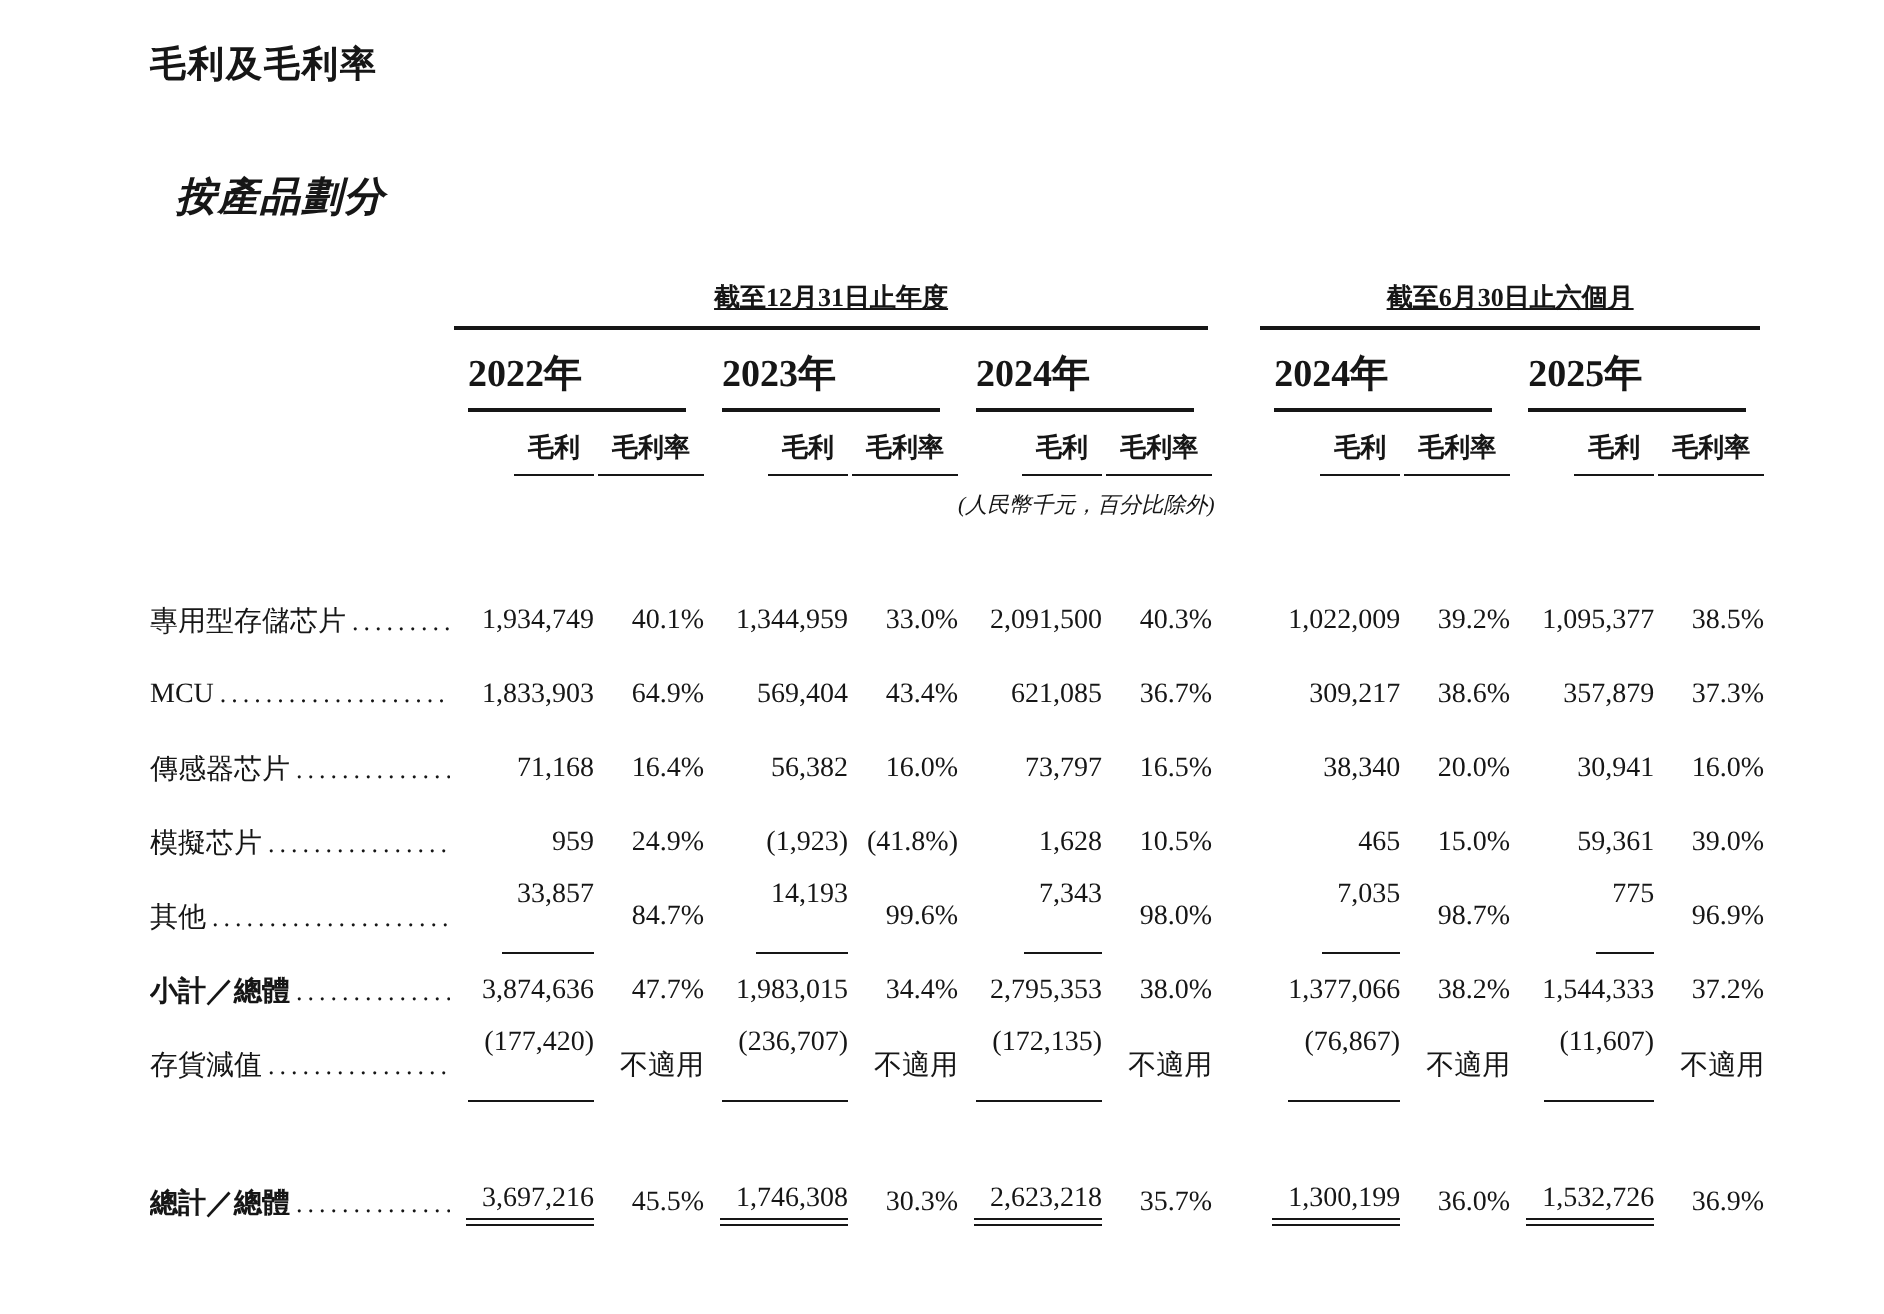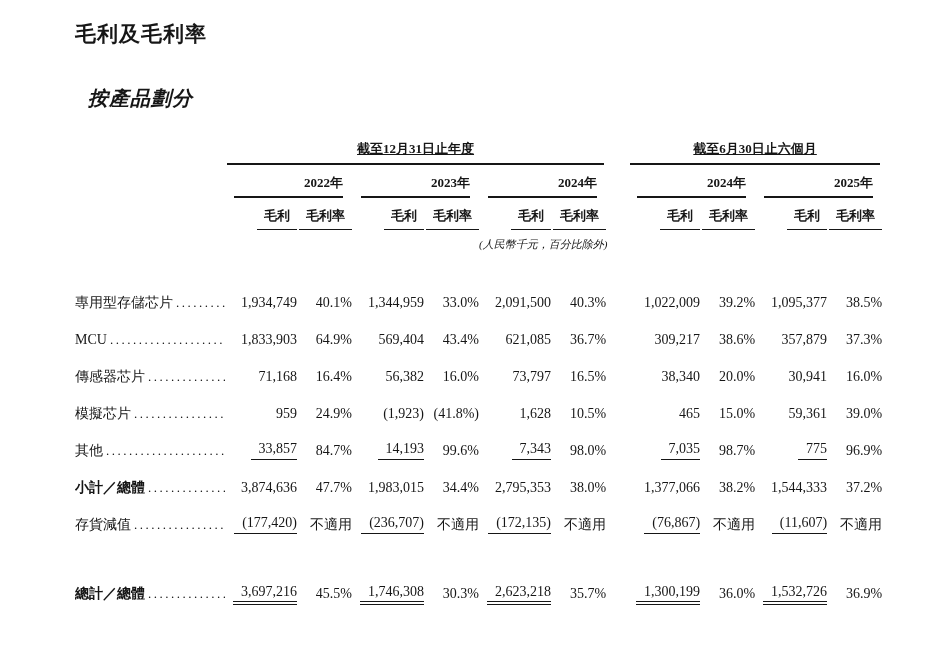--- a/index.html
+++ b/index.html
@@ -1,35 +1,35 @@
 <!DOCTYPE html>
 <html><head>
 <meta charset="utf-8">
 <style>
   html,body{margin:0;padding:0;background:#ffffff;}
   body{width:942px;height:657px;overflow:hidden;}
   .doc{position:relative;width:942px;height:657px;
        font-family:"Liberation Serif","DejaVu Serif",serif;color:#161616;}
-  .title{position:absolute;left:75px;top:20px;font-size:21px;font-weight:bold;letter-spacing:1px;}
+  .title{position:absolute;left:75px;top:20px;font-size:18px;font-weight:bold;letter-spacing:1px;}
   .subtitle{position:absolute;left:75px;top:85px;font-size:20px;font-weight:bold;font-style:italic;letter-spacing:1px;margin-left:13px;}
 
   table.gp{position:absolute;left:75px;top:140px;width:807px;border-collapse:collapse;
            table-layout:fixed;font-size:14px;}
   table.gp th,table.gp td{padding:0;font-weight:normal;}
 
   col.c-label{width:150px;}
   col.c-gp{width:72px;}
   col.c-gpm{width:55px;}
   col.c-gap{width:22px;}
 
   tr.h-section th{vertical-align:bottom;}
   .section-head{font-weight:bold;font-size:13px;text-align:center;white-space:nowrap;
                 border-bottom:2px solid #161616;padding-bottom:5px;margin:0 2px;text-decoration:underline;}
   tr.h-year th{padding-top:9px;vertical-align:bottom;}
-  .year-head{font-weight:bold;font-size:13px;text-align:right;white-space:nowrap;
+  .year-head{font-weight:bold;font-size:19px;text-align:left;white-space:nowrap;
              border-bottom:2px solid #161616;padding-bottom:4px;margin:0 9px;}
   tr.h-sub th{padding-top:9px;text-align:right;vertical-align:bottom;}
   .sub-head{display:inline-block;font-weight:bold;font-size:13px;white-space:nowrap;
             border-bottom:1.5px solid #161616;padding:0 7px 4px 7px;}
 
   .note{font-style:italic;font-size:11px;text-align:center;white-space:nowrap;}
   tr.h-note1 td{padding-top:7px;}
   tr.h-note2 td{padding-top:5px;}
 
   tr.spacer-top td{height:32px;}
@@ -38,21 +38,21 @@
   tr.datarow td{height:37px;vertical-align:middle;}
   tr.total td{height:42px;vertical-align:middle;}
   td.num{text-align:right;white-space:nowrap;}
 
   .rowlabel{display:flex;align-items:baseline;overflow:hidden;}
   .rowlabel .txt{white-space:nowrap;}
   .leader{flex:1;overflow:hidden;white-space:nowrap;margin-left:3px;letter-spacing:2.5px;font-size:13px;}
   .leader::after{content:"..........................................";}
 
   .b{font-weight:bold;}
-  .u{display:inline-block;border-bottom:1.5px solid #161616;padding:0 0 2px 8px;}
+  .u{display:inline-block;border-bottom:1.5px solid #161616;padding:0 0 20px 8px;}
   .uu{display:inline-block;border-bottom:4px double #161616;padding:0 0 1px 8px;}
 </style>
 </head>
 <body>
 
 <div class="doc">
   <div class="title">毛利及毛利率</div>
   <div class="subtitle">按產品劃分</div>
 
   <table class="gp">

